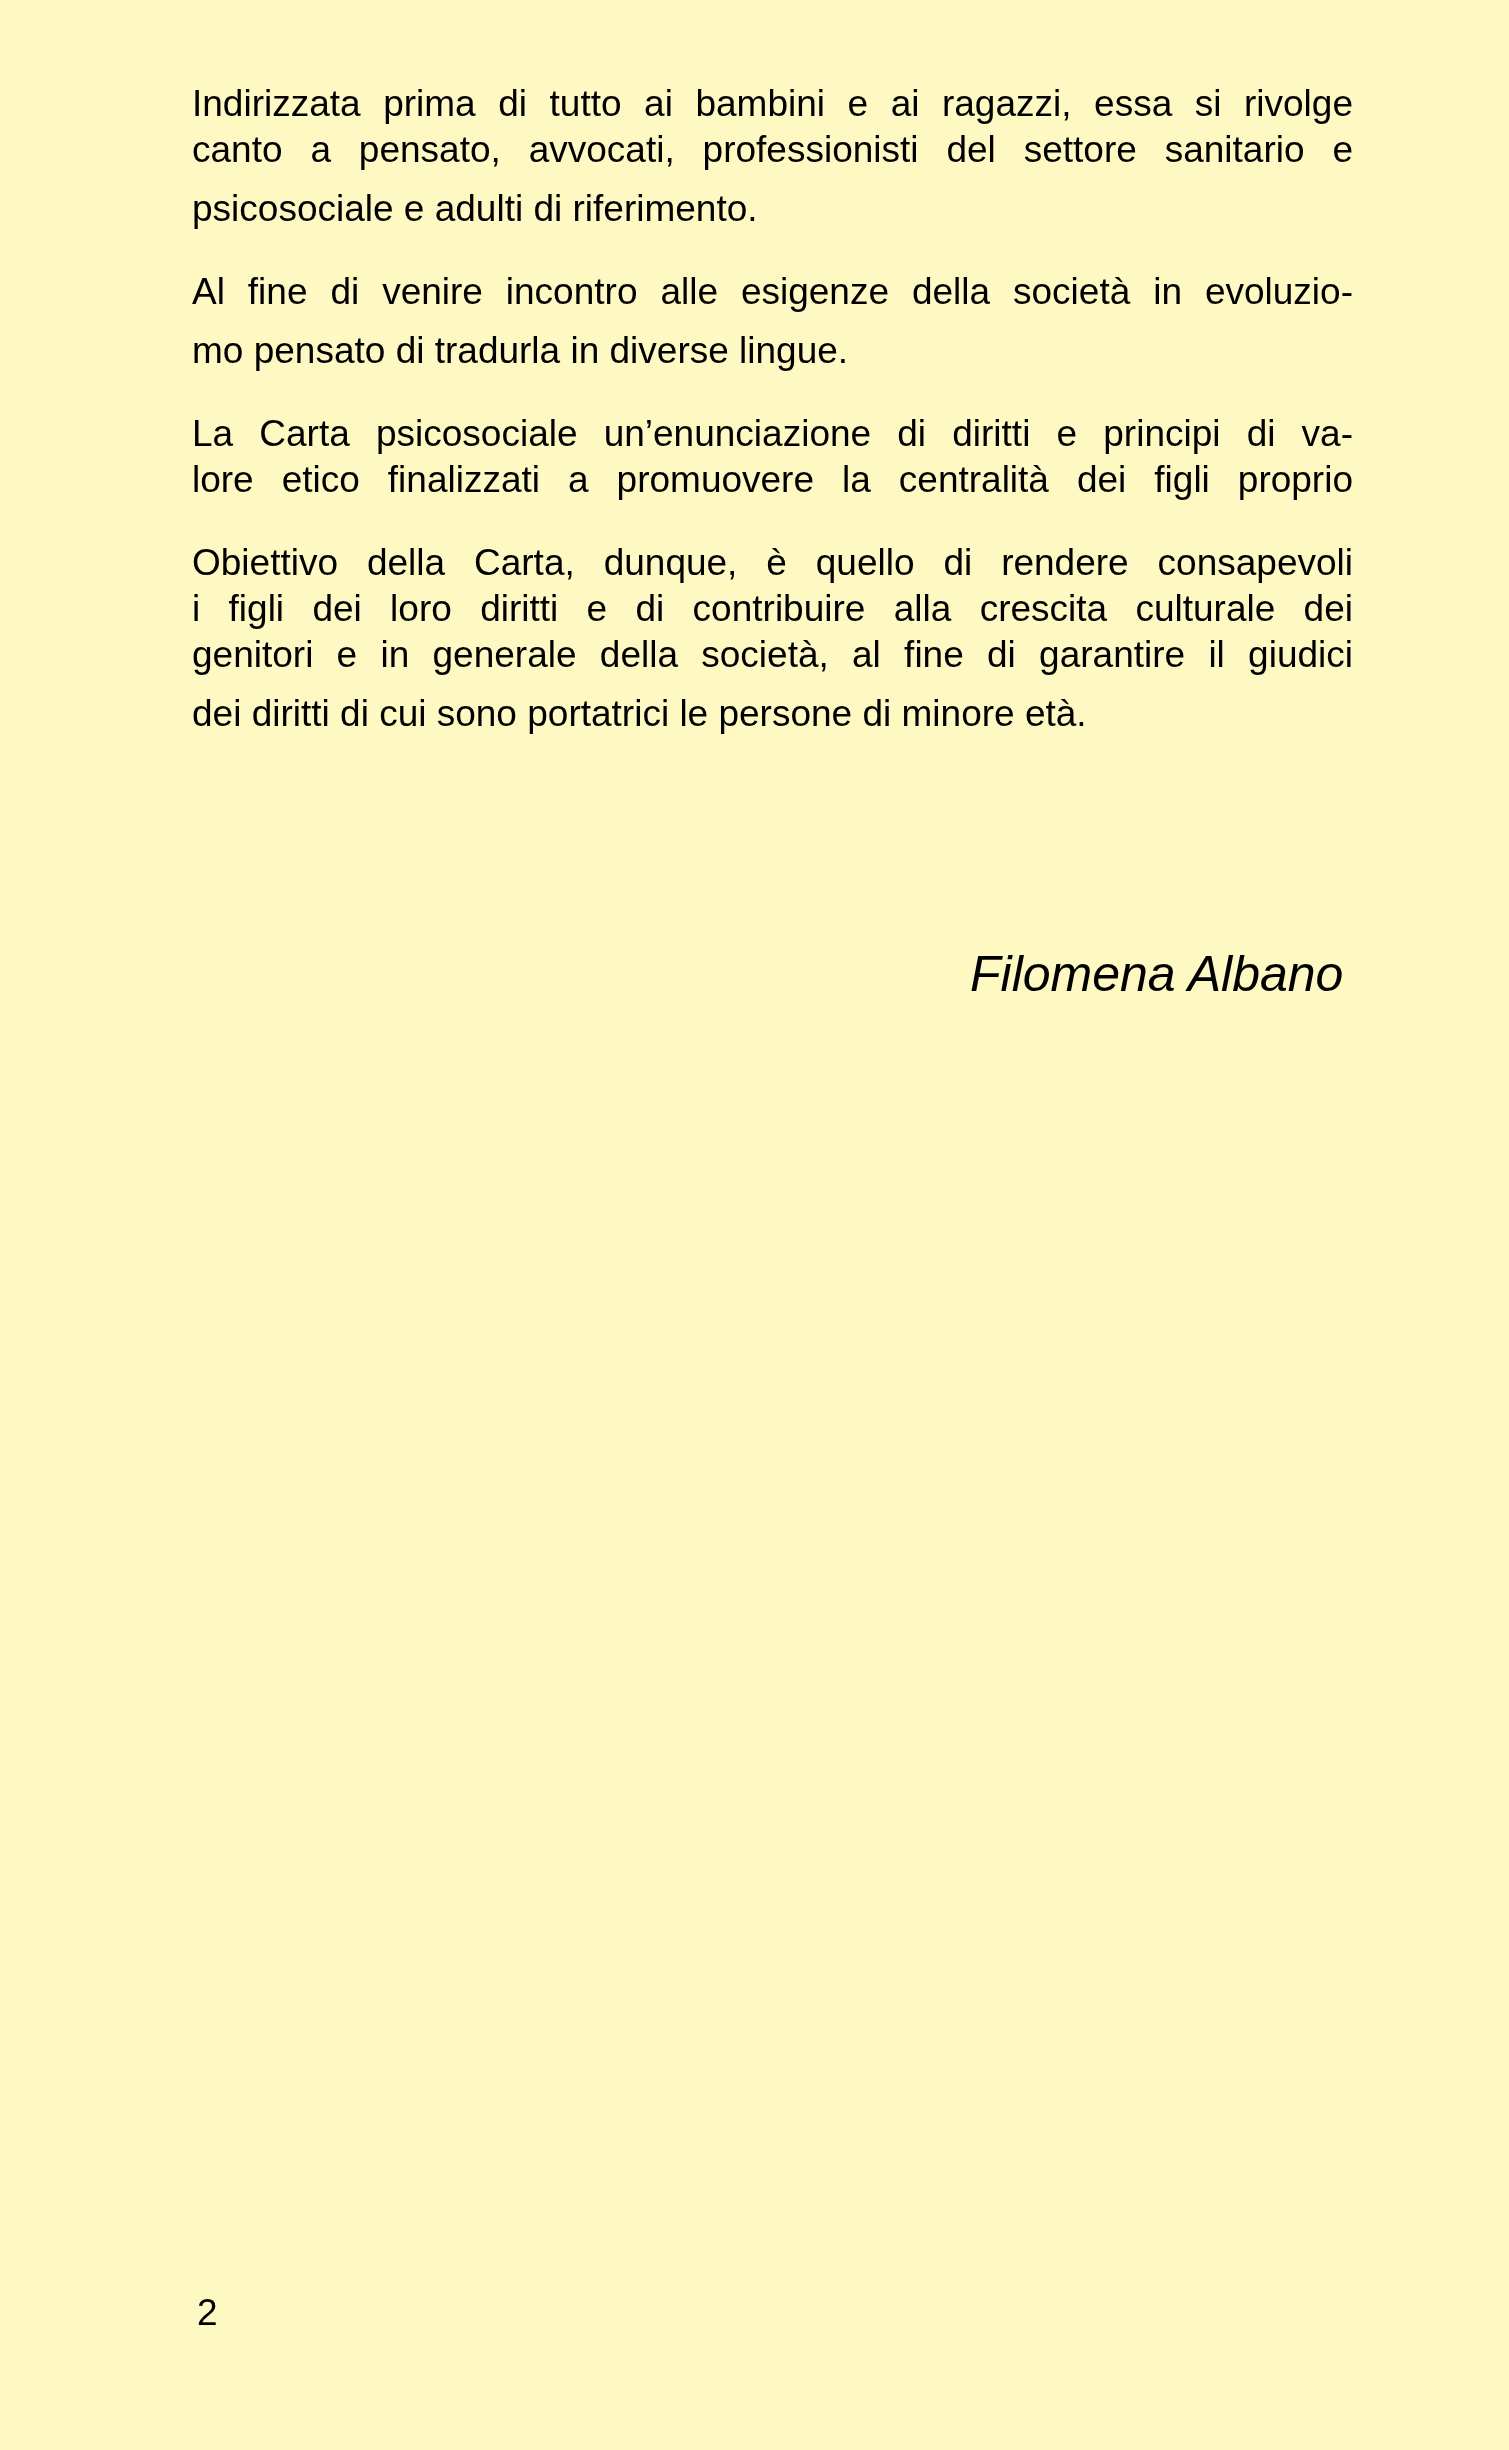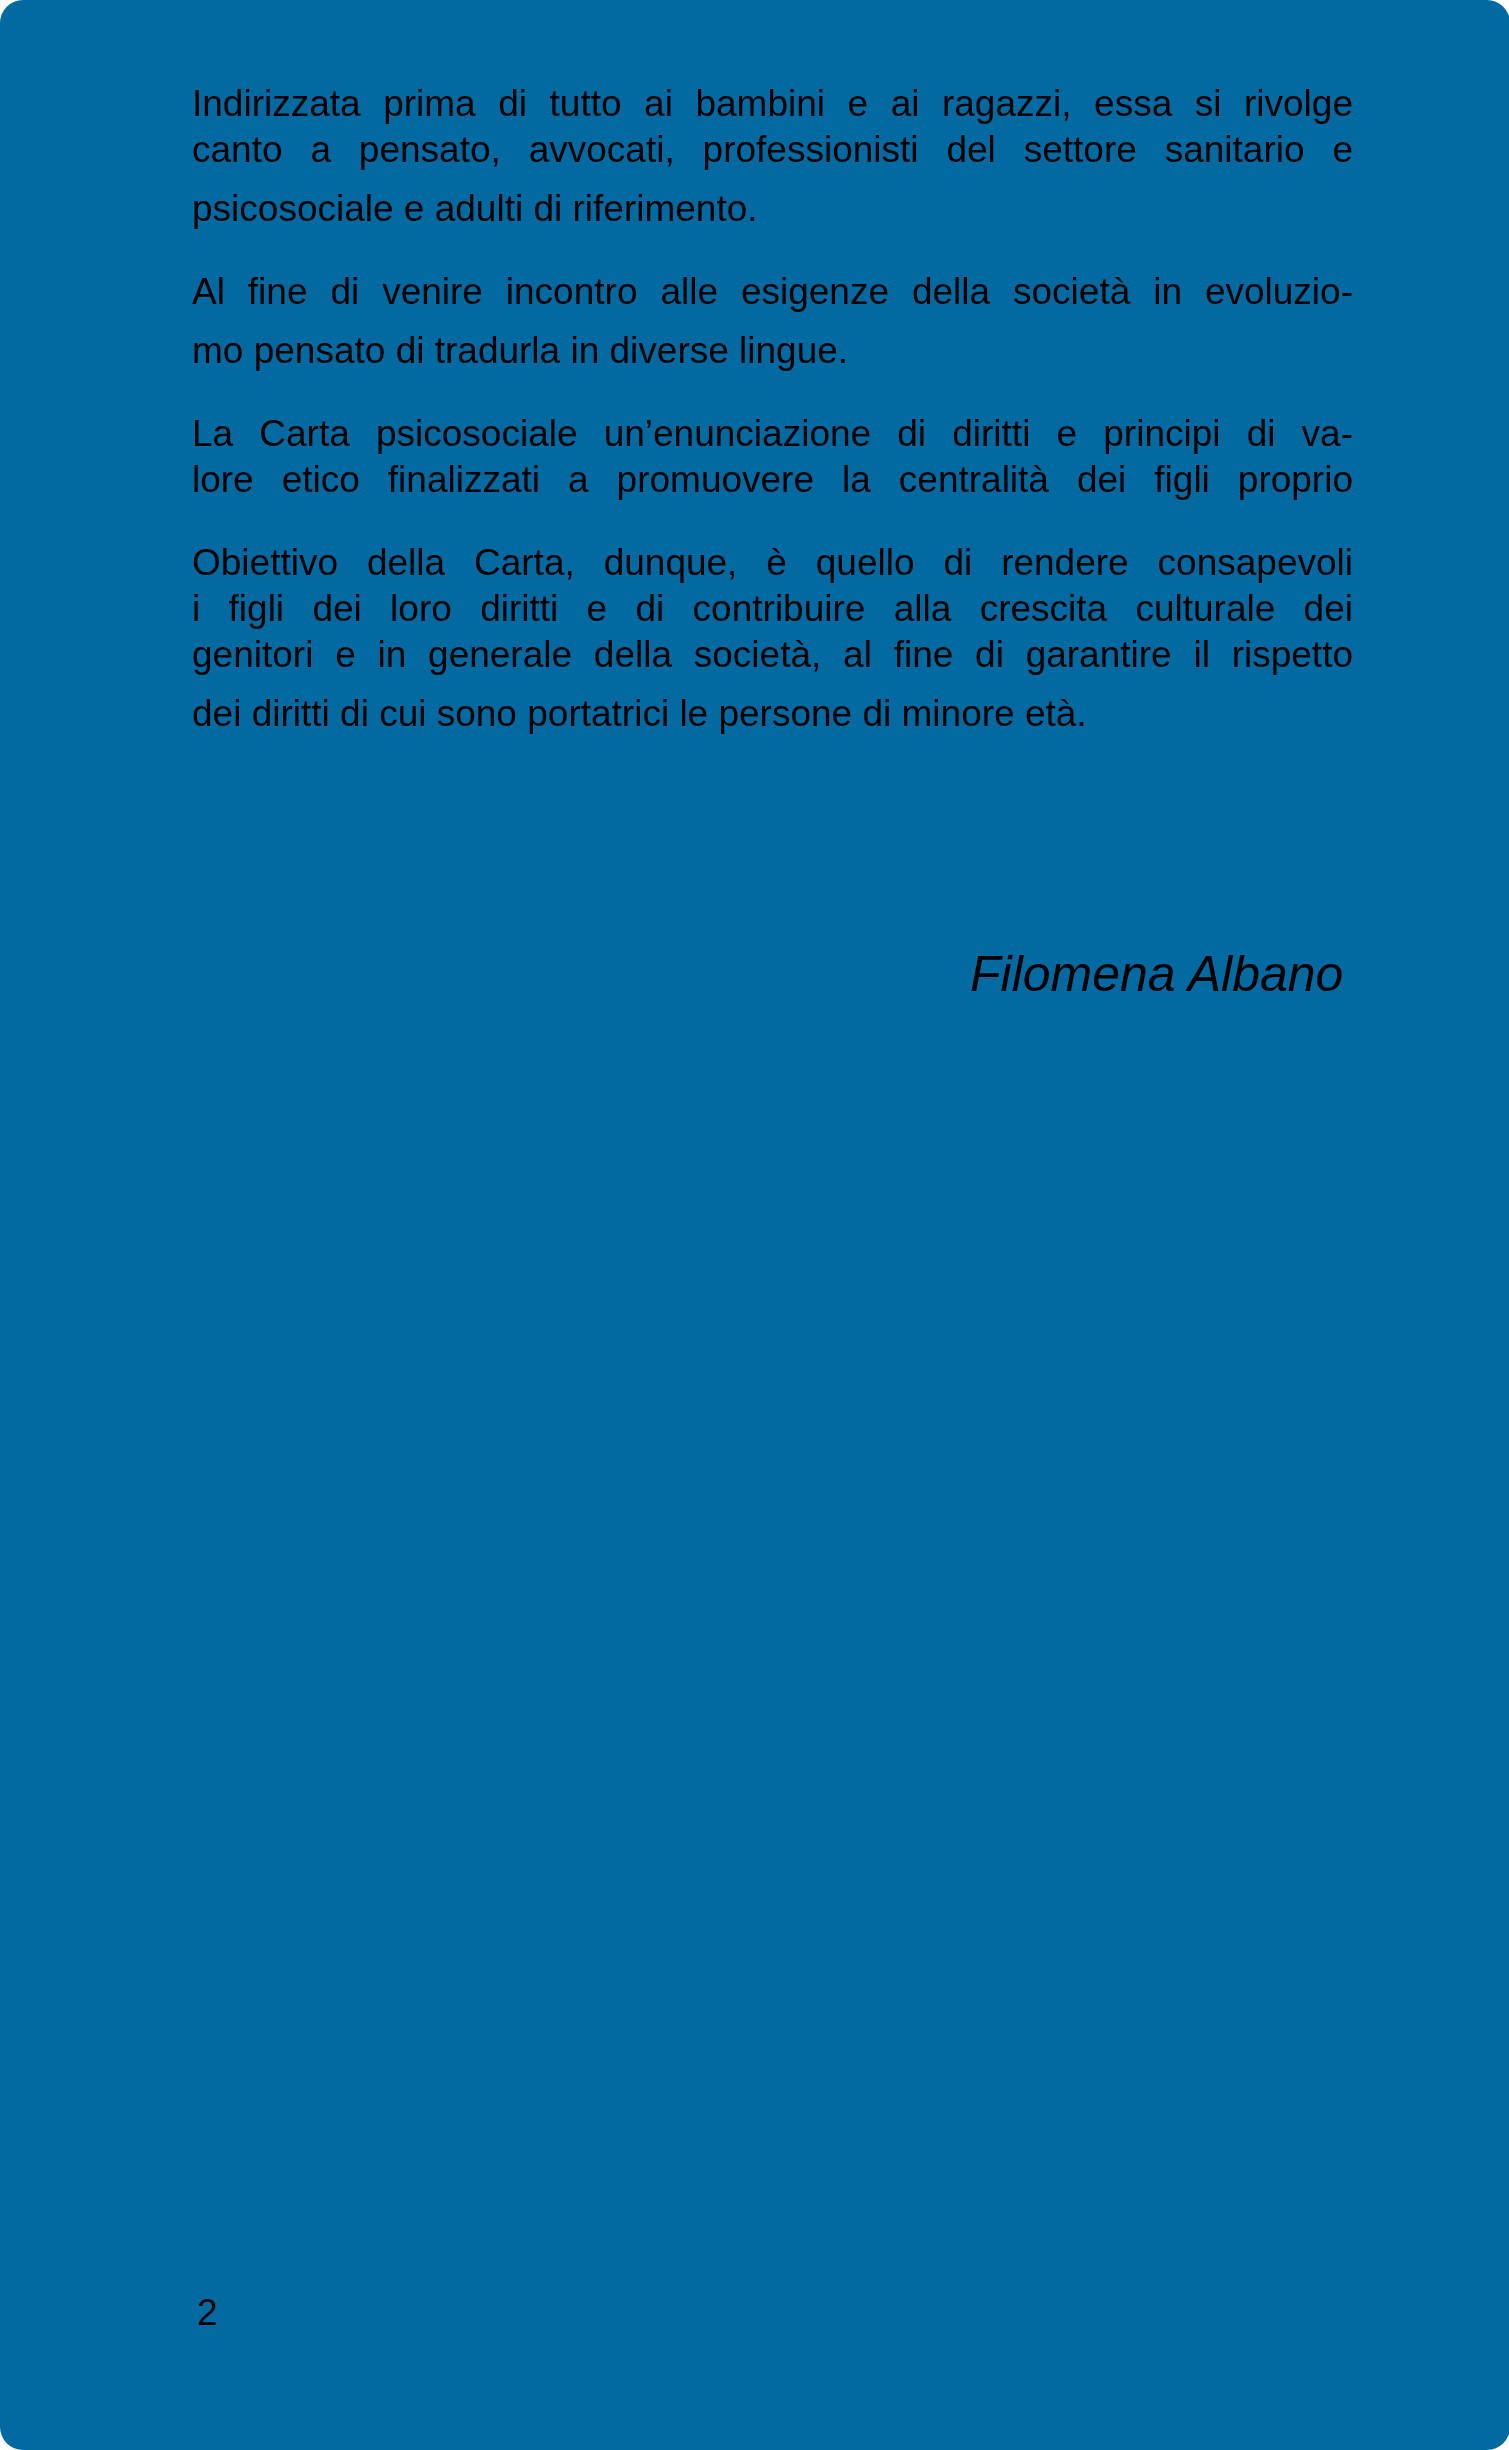--- a/index.html
+++ b/index.html
@@ -4,25 +4,24 @@
 <style>
   html, body {
     margin: 0;
     padding: 0;
     background: #ffffff;
   }
   .page {
     position: relative;
     width: 1510px;
     height: 2450px;
-    background: #0369a1;
+    background: #fef9c3;
     font-family: "Liberation Sans", sans-serif;
     color: #000000;
     overflow: hidden;
-    border-radius: 23px;
   }
   .text-block {
     position: absolute;
     left: 192px;
     top: 81px;
     width: 1161px;
     font-size: 37px;
     line-height: 46px;
     color: #000000;
     letter-spacing: 0px;
@@ -78,21 +77,21 @@
     </div>
 
     <div class="paragraph">
       <div class="line">La Carta psicosociale un’enunciazione di diritti e principi di va-</div>
       <div class="line">lore etico finalizzati a promuovere la centralità dei figli proprio</div>
     </div>
 
     <div class="paragraph">
       <div class="line">Obiettivo della Carta, dunque, è quello di rendere consapevoli</div>
       <div class="line">i figli dei loro diritti e di contribuire alla crescita culturale dei</div>
-      <div class="line">genitori e in generale della società, al fine di garantire il rispetto</div>
+      <div class="line">genitori e in generale della società, al fine di garantire il giudici</div>
       <div class="line last">dei diritti di cui sono portatrici le persone di minore età.</div>
     </div>
 
   </div>
 
   <div class="signature">Filomena Albano</div>
 
   <div class="page-number">2</div>
 
 </div>

